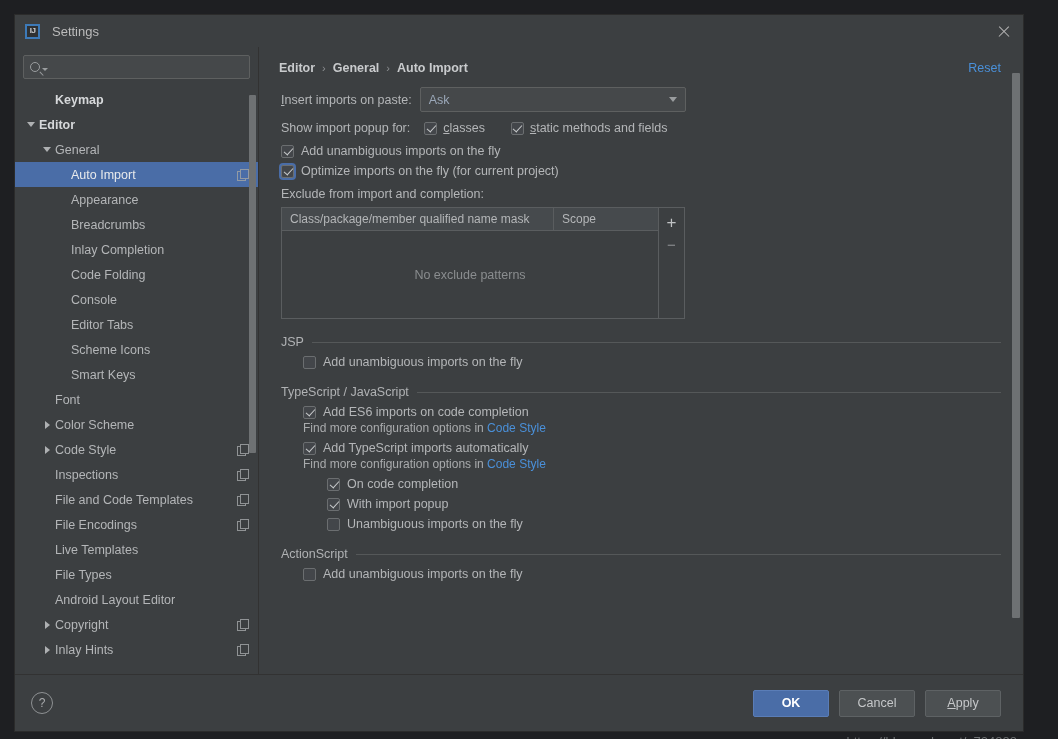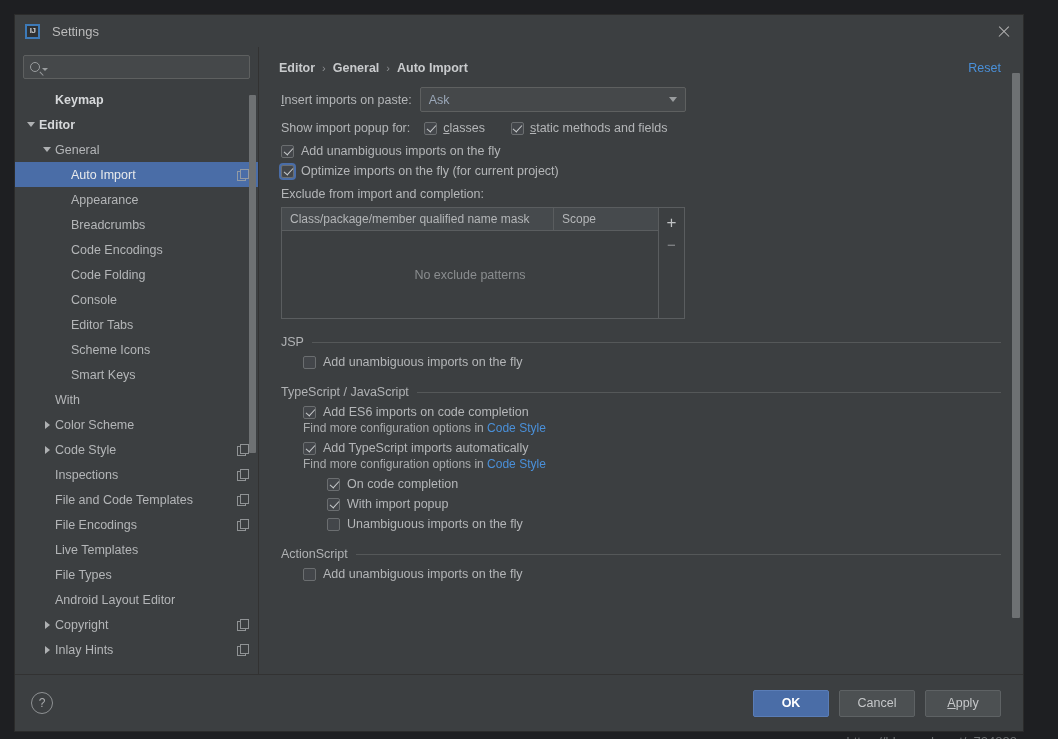--- a/index.html
+++ b/index.html
@@ -252,21 +252,21 @@
           <div class="tree-row" style="padding-left: 40px;">
             <span class="tw"></span>
             <span class="tree-label">Appearance</span>
           </div>
           <div class="tree-row" style="padding-left: 40px;">
             <span class="tw"></span>
             <span class="tree-label">Breadcrumbs</span>
           </div>
           <div class="tree-row" style="padding-left: 40px;">
             <span class="tw"></span>
-            <span class="tree-label">Code Encodings</span>
+            <span class="tree-label">Inlay Completion</span>
           </div>
           <div class="tree-row" style="padding-left: 40px;">
             <span class="tw"></span>
             <span class="tree-label">Code Folding</span>
           </div>
           <div class="tree-row" style="padding-left: 40px;">
             <span class="tw"></span>
             <span class="tree-label">Console</span>
           </div>
           <div class="tree-row" style="padding-left: 40px;">
@@ -276,21 +276,21 @@
           <div class="tree-row" style="padding-left: 40px;">
             <span class="tw"></span>
             <span class="tree-label">Scheme Icons</span>
           </div>
           <div class="tree-row" style="padding-left: 40px;">
             <span class="tw"></span>
             <span class="tree-label">Smart Keys</span>
           </div>
           <div class="tree-row" style="padding-left: 24px;">
             <span class="tw"></span>
-            <span class="tree-label">With</span>
+            <span class="tree-label">Font</span>
           </div>
           <div class="tree-row" style="padding-left: 24px;">
             <span class="tw">
               <span class="tri-right"></span>
             </span>
             <span class="tree-label">Color Scheme</span>
           </div>
           <div class="tree-row" style="padding-left: 24px;">
             <span class="tw">
               <span class="tri-right"></span>

